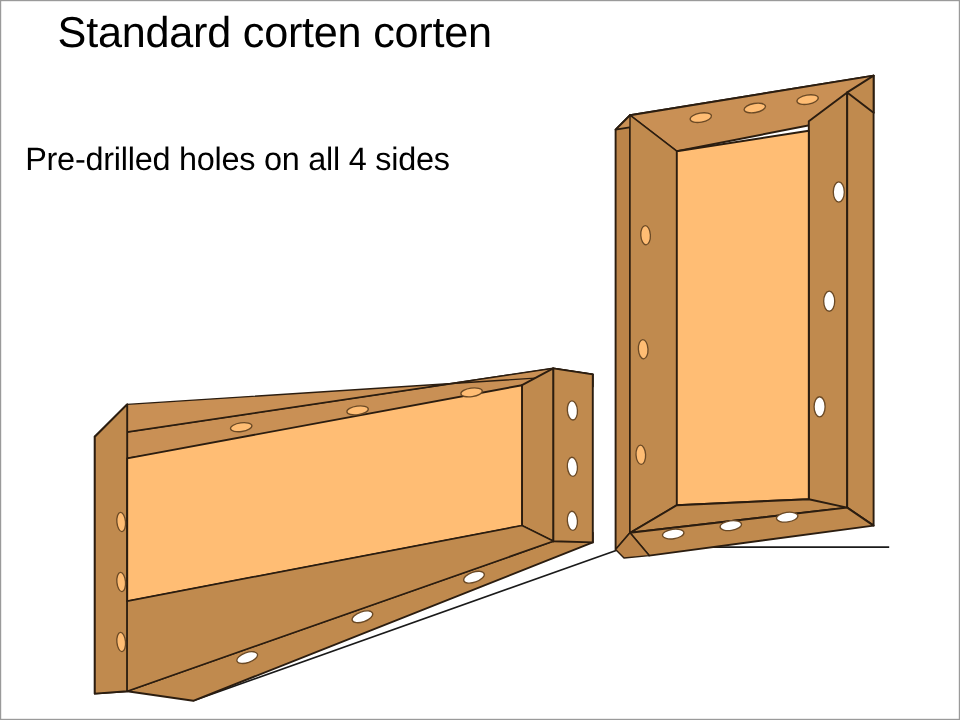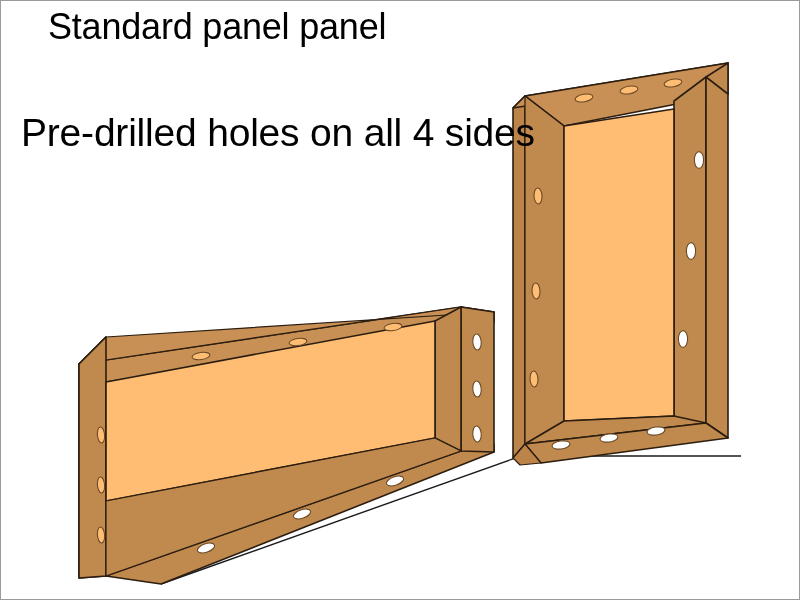--- a/index.html
+++ b/index.html
@@ -33,21 +33,21 @@
   }
   #title-text {
     left: 47px;
     top: 4px;
     font-size: 36px;
     line-height: 44px;
   }
   #subtitle-text {
     left: 20px;
     top: 114px;
-    font-size: 39px;
+    font-size: 27px;
     line-height: 36px;
   }
   #note-text {
     left: 22px;
     top: 200px;
     font-size: 17px;
     line-height: 24px;
   }
   #art {
     position: absolute;
@@ -164,18 +164,18 @@
       </g>
 
       <g>
         <ellipse class="holeo" fill="#ffffff" cx="698" cy="159" rx="4.6" ry="8.4"></ellipse>
         <ellipse class="holeo" fill="#ffffff" cx="690" cy="250" rx="4.6" ry="8.4"></ellipse>
         <ellipse class="holeo" fill="#ffffff" cx="682" cy="338" rx="4.6" ry="8.4"></ellipse>
       </g>
     </g>
   </svg>
 
-  <div class="txt" id="title-text">Standard panel panel</div>
+  <div class="txt" id="title-text">Standard corten corten</div>
 
   <div class="txt" id="subtitle-text">Pre-drilled holes on all 4 sides</div>
 
 
 </div>
 
 </body></html>

